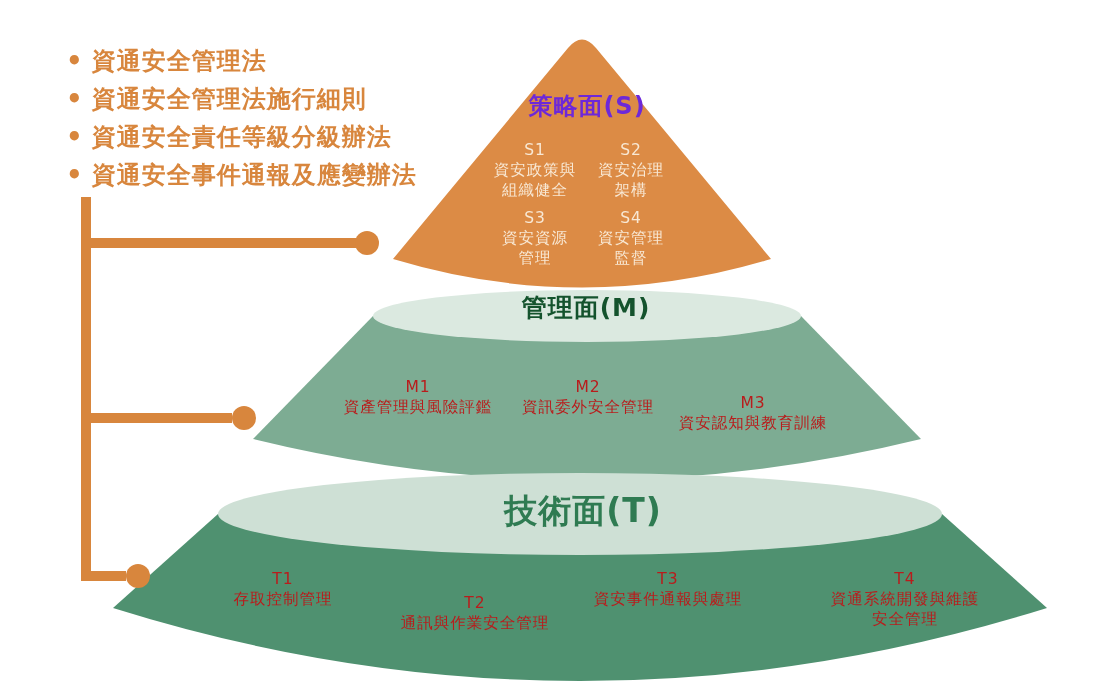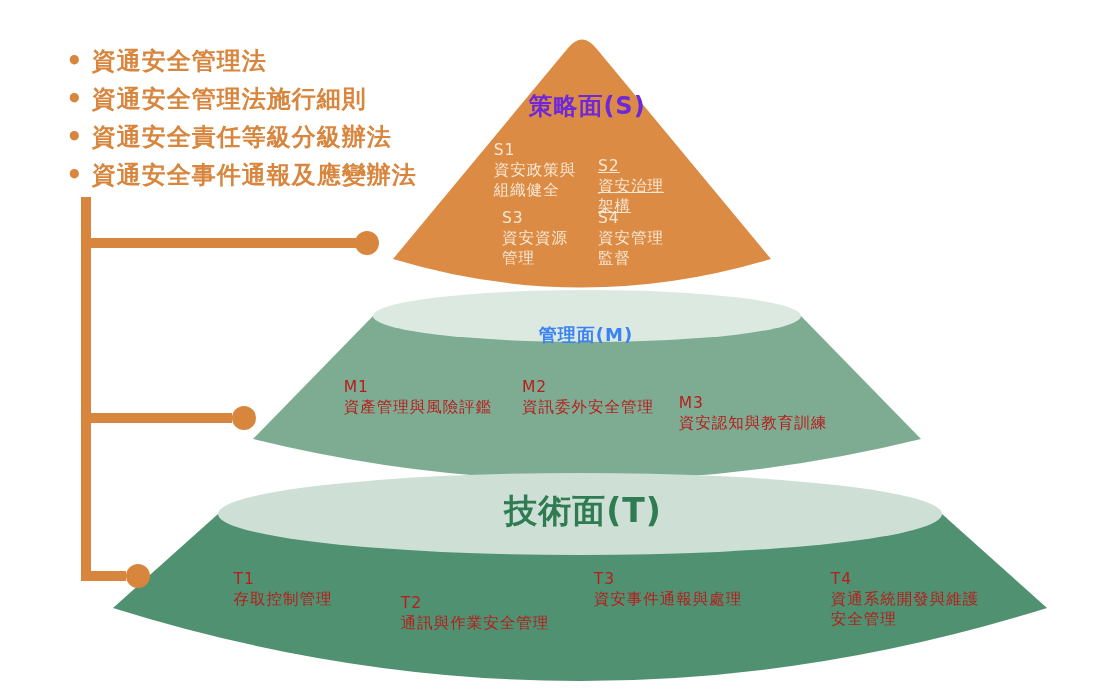--- a/index.html
+++ b/index.html
@@ -18,26 +18,26 @@
     font-size:24px;font-weight:bold;letter-spacing:1px;
   }
   .legal-item{height:38px;line-height:38px;white-space:nowrap;display:flex;align-items:center;}
   .legal-item .bullet{font-size:26px;margin-right:8px;line-height:38px;}
   
   .tier-title{
     position:absolute;transform:translate(-50%,-50%);
     white-space:nowrap;font-weight:bold;letter-spacing:1px;
   }
   .title-strategy{left:587px;top:106px;font-size:24px;color:#6d28d9;}
-  .title-management{left:586px;top:307px;font-size:18px;color:#3b82f6;margin-top:28px;}
+  .title-management{left:586px;top:307px;font-size:25px;color:#14532d;}
   .title-technical{left:583px;top:511px;font-size:33px;color:#2F7B52;}
   
   .item-block{
     position:absolute;transform:translateX(-50%);
-    text-align:left;white-space:nowrap;
+    text-align:center;white-space:nowrap;
     font-size:15.5px;line-height:20px;letter-spacing:1px;font-weight:500;
   }
   .strategy-item{color:#F8E8D4;}
   .management-item,.technical-item{color:#b91c1c;}
   .item-code{line-height:20px;}
 </style>
 </head>
 <body>
 
 <div class="canvas">
@@ -86,21 +86,21 @@
 
   <div class="tier-title title-strategy">策略面(S)</div>
   <div class="tier-title title-management">管理面(M)</div>
   <div class="tier-title title-technical">技術面(T)</div>
 
   <div class="item-block strategy-item" style="left:535px;top:140px;">
     <div class="item-code">S1</div>
     <div>資安政策與</div>
     <div>組織健全</div>
   </div>
-  <div class="item-block strategy-item" style="left:631px;top:156px;text-decoration:underline;">
+  <div class="item-block strategy-item" style="left:631px;top:140px;">
     <div class="item-code">S2</div>
     <div>資安治理</div>
     <div>架構</div>
   </div>
   <div class="item-block strategy-item" style="left:535px;top:208px;">
     <div class="item-code">S3</div>
     <div>資安資源</div>
     <div>管理</div>
   </div>
   <div class="item-block strategy-item" style="left:631px;top:208px;">

